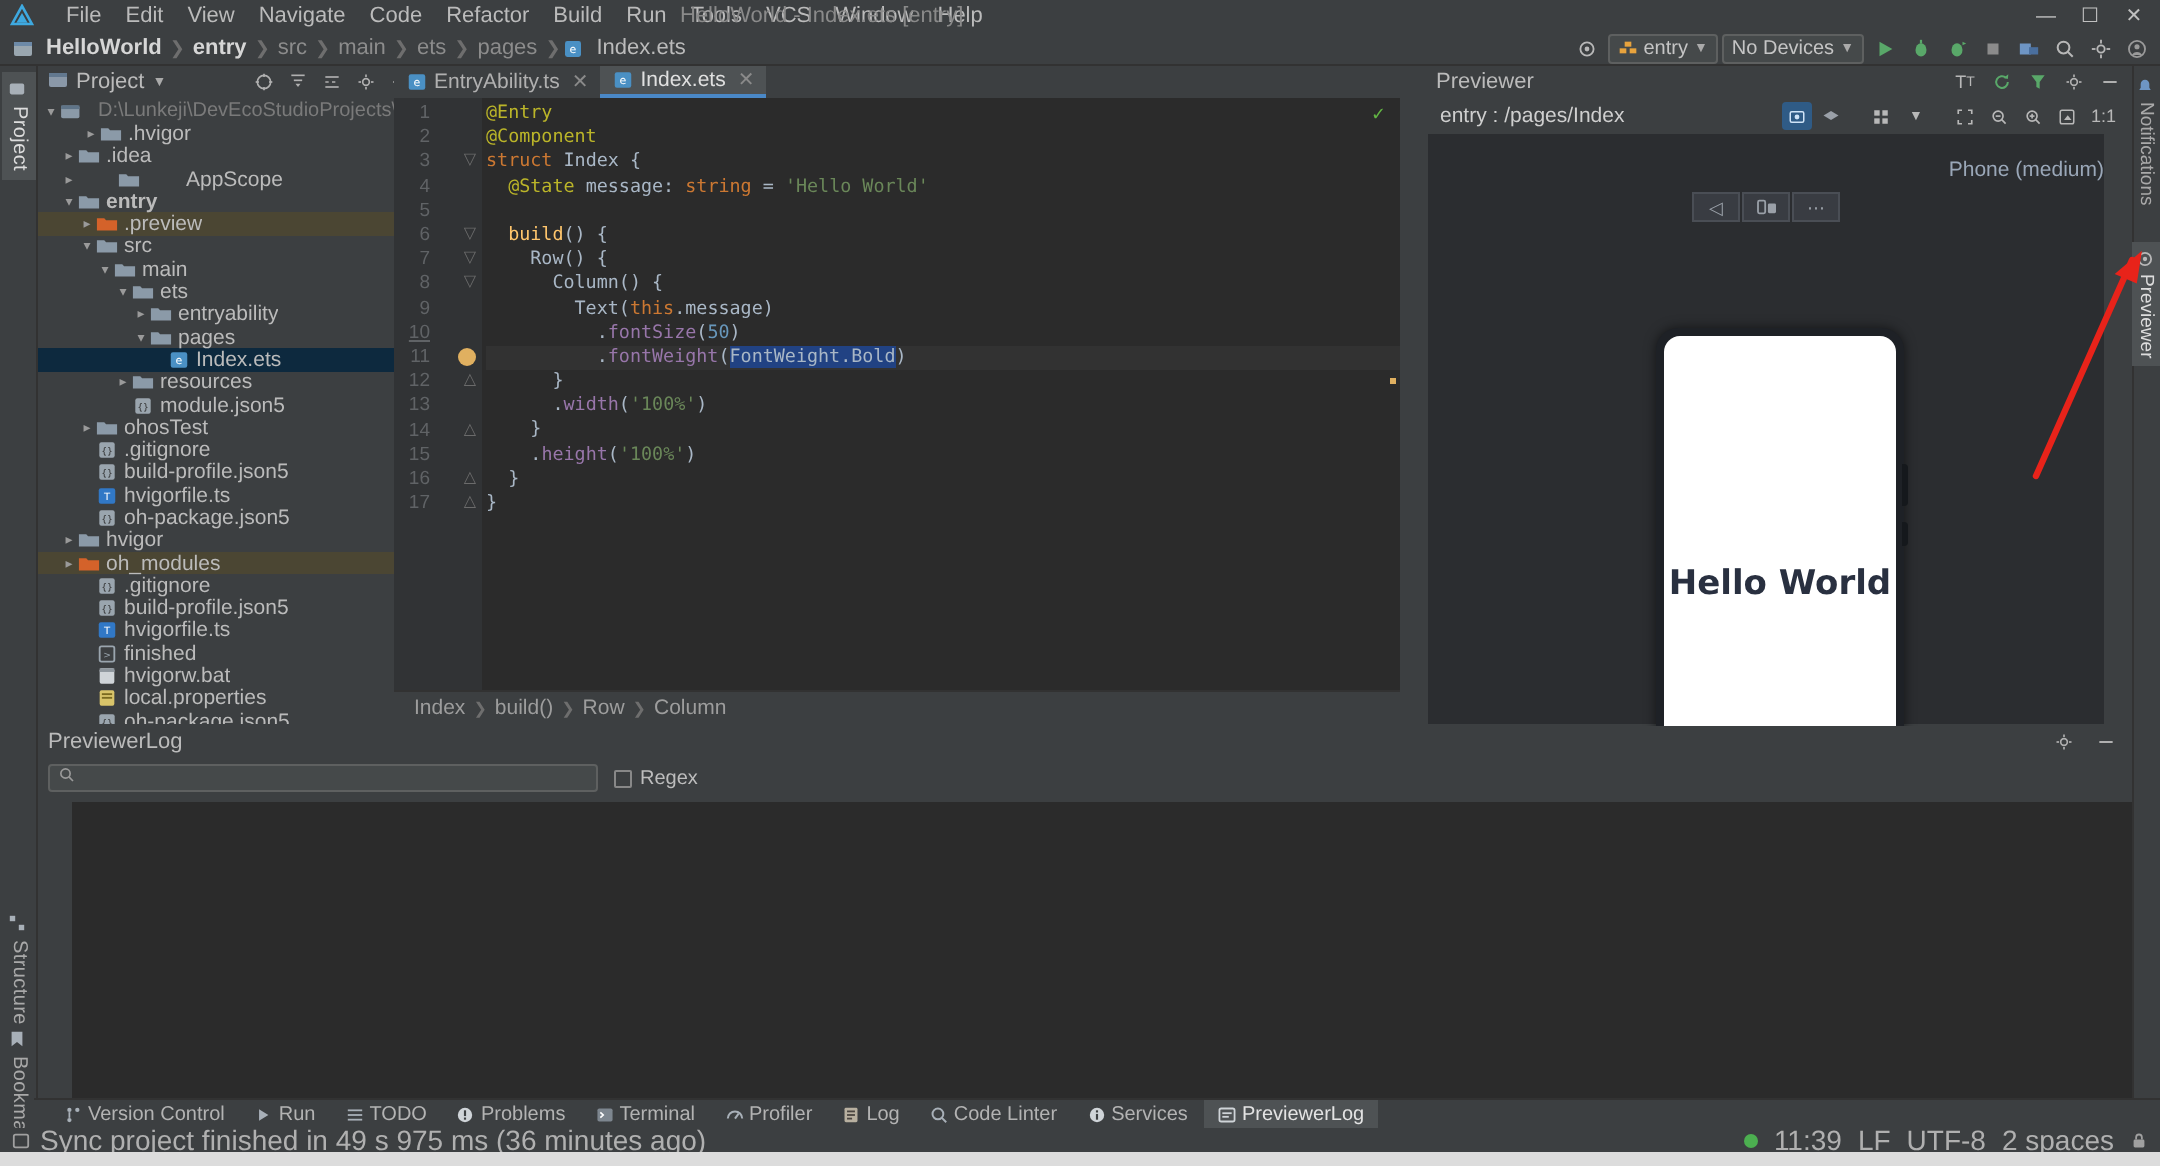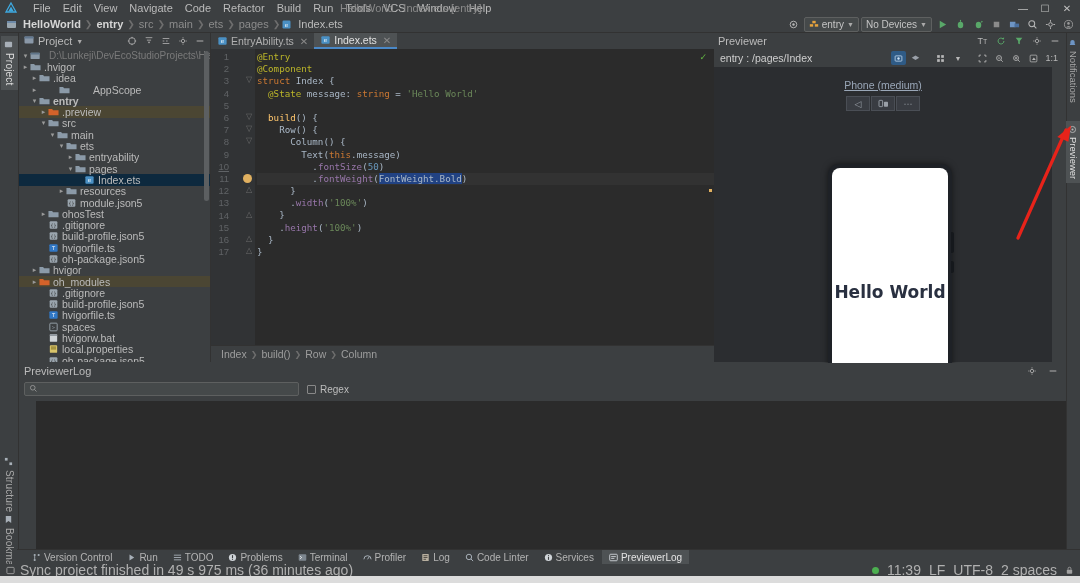--- a/index.html
+++ b/index.html
@@ -82,21 +82,21 @@
   .trow .arrow { width: 9px; text-align: center; color: #9a9a9a; font-size: 7px; flex: 0 0 9px; }
   .trow .ico { width: 11px; height: 10px; margin-right: 3px; flex: 0 0 11px; }
   .trow .lbl { overflow: hidden; text-overflow: ellipsis; }
   .trow .path { color: #7a7a7a; margin-left: 5px; font-size: 10px; }
   .trow.bold .lbl { font-weight: bold; }
 
   .proj-scroll { position: absolute; right: 1px; top: 18px; width: 5px; height: 150px; background: #5c5f61; border-radius: 3px; }
 
   
   .editor-area {
-    position: absolute; left: 211px; top: 33px; width: 503px; height: 329px;
+    position: absolute; left: 197px; top: 33px; width: 503px; height: 329px;
     background: #7dd3fc;
   }
   .tabs { height: 16px; background: #3c3f41; display: flex; align-items: flex-end; }
   .tab {
     height: 16px; display: flex; align-items: center; gap: 4px; padding: 0 6px;
     font-size: 10.5px; color: #b0b0b0; background: #3c3f41;
   }
   .tab.active { background: #4e5254; color: #e0e0e0; border-bottom: 2px solid #4a88c7; }
   .tab .x { color: #8a8a8a; font-size: 10px; margin-left: 2px; }
   .tab .ficon { width: 10px; height: 10px; }
@@ -141,21 +141,21 @@
   .pv-head { height: 16px; display: flex; align-items: center; padding: 0 4px; font-size: 11px; color: #bbbbbb; }
   .pv-head .acts { margin-left: auto; display: flex; align-items: center; gap: 3px; }
   .pv-toolbar {
     height: 18px; display: flex; align-items: center; padding: 0 6px;
     font-size: 10.5px; color: #cfcfcf; background: #3c3f41;
   }
   .pv-toolbar .grp { margin-left: auto; display: flex; align-items: center; gap: 2px; }
   .pvb { width: 15px; height: 14px; display:flex;align-items:center;justify-content:center;border-radius:2px;color:#b8b8b8;font-size:9px;}
   .pvb.on { background: #2f5b86; color: #cfe3f7; }
   .pv-body { position: absolute; left:0; top: 34px; right: 14px; bottom: 0; background: #2b2d30; }
-  .dev-label { text-align: center; font-size: 10.5px; color: #9aa7b8; margin-top: 12px; text-decoration: underline; }
+  .dev-label { text-align: right; font-size: 10.5px; color: #9aa7b8; margin-top: 12px; }
   .dev-ctrls { display:flex; justify-content:center; gap:1px; margin-top: 5px; }
   .dev-ctrl { width: 24px; height: 15px; background: #393c42; border:1px solid #4a4e55; display:flex;align-items:center;justify-content:center; color:#9aa0a8; font-size:9px;}
   .phone {
     position: absolute; left: 114px; top: 97px; width: 124px; height: 232px;
     background: #1e2126; border-radius: 11px 11px 0 0; padding: 4px 4px 0 4px;
     box-shadow: 0 0 6px rgba(0,0,0,.55);
   }
   .phone-screen {
     width: 100%; height: 100%; background: #ffffff; border-radius: 8px 8px 0 0;
     display: flex; align-items: center; justify-content: center;
@@ -468,21 +468,21 @@
     <div class="tree" id="project-tree">
         <div class="trow bold" style="padding-left: 2px;">
           <span class="arrow">▾</span>
           <span class="ico"><svg width="11" height="10" viewBox="0 0 12 10">
               <rect x="0.6" y="1.4" width="10" height="7" rx="1" fill="#8b9aa8"></rect>
               <rect x="0.6" y="1.4" width="10" height="2" fill="#5f7488"></rect>
             </svg></span>
           <span class="lbl">HelloWorld</span>
           <span class="path">D:\Lunkeji\DevEcoStudioProjects\HelloWorld</span>
         </div>
-        <div class="trow" style="padding-left: 2px;">
+        <div class="trow" style="padding-left: 22px;">
           <span class="arrow">▸</span>
           <span class="ico"><svg width="11" height="10" viewBox="0 0 12 10">
               <path d="M0.5 1.8 h4 l1 1.2 h6 v5.6 h-11 z" fill="#8b9aa8"></path>
             </svg></span>
           <span class="lbl">.hvigor</span>
         </div>
         <div class="trow" style="padding-left: 11px;">
           <span class="arrow">▸</span>
           <span class="ico"><svg width="11" height="10" viewBox="0 0 12 10">
               <path d="M0.5 1.8 h4 l1 1.2 h6 v5.6 h-11 z" fill="#8b9aa8"></path>
@@ -644,21 +644,21 @@
               <text x="6" y="7" font-size="5.5" fill="#fff" text-anchor="middle" font-family="DejaVu Sans">T</text>
             </svg></span>
           <span class="lbl">hvigorfile.ts</span>
         </div>
         <div class="trow" style="padding-left: 20px;">
           <span class="arrow"></span>
           <span class="ico"><svg width="11" height="10" viewBox="0 0 12 10">
               <rect x="2" y="0.8" width="8" height="8.4" rx="1" fill="none" stroke="#9aa5ae" stroke-width="1"></rect>
               <text x="6" y="7" font-size="5" fill="#9aa5ae" text-anchor="middle" font-family="DejaVu Sans">&gt;</text>
             </svg></span>
-          <span class="lbl">spaces</span>
+          <span class="lbl">finished</span>
         </div>
         <div class="trow" style="padding-left: 20px;">
           <span class="arrow"></span>
           <span class="ico"><svg width="11" height="10" viewBox="0 0 12 10">
               <rect x="2" y="0.8" width="8" height="8.4" rx="1" fill="#cfd4d8"></rect>
               <rect x="2" y="0.8" width="8" height="2" fill="#8f979e"></rect>
             </svg></span>
           <span class="lbl">hvigorw.bat</span>
         </div>
         <div class="trow" style="padding-left: 20px;">

